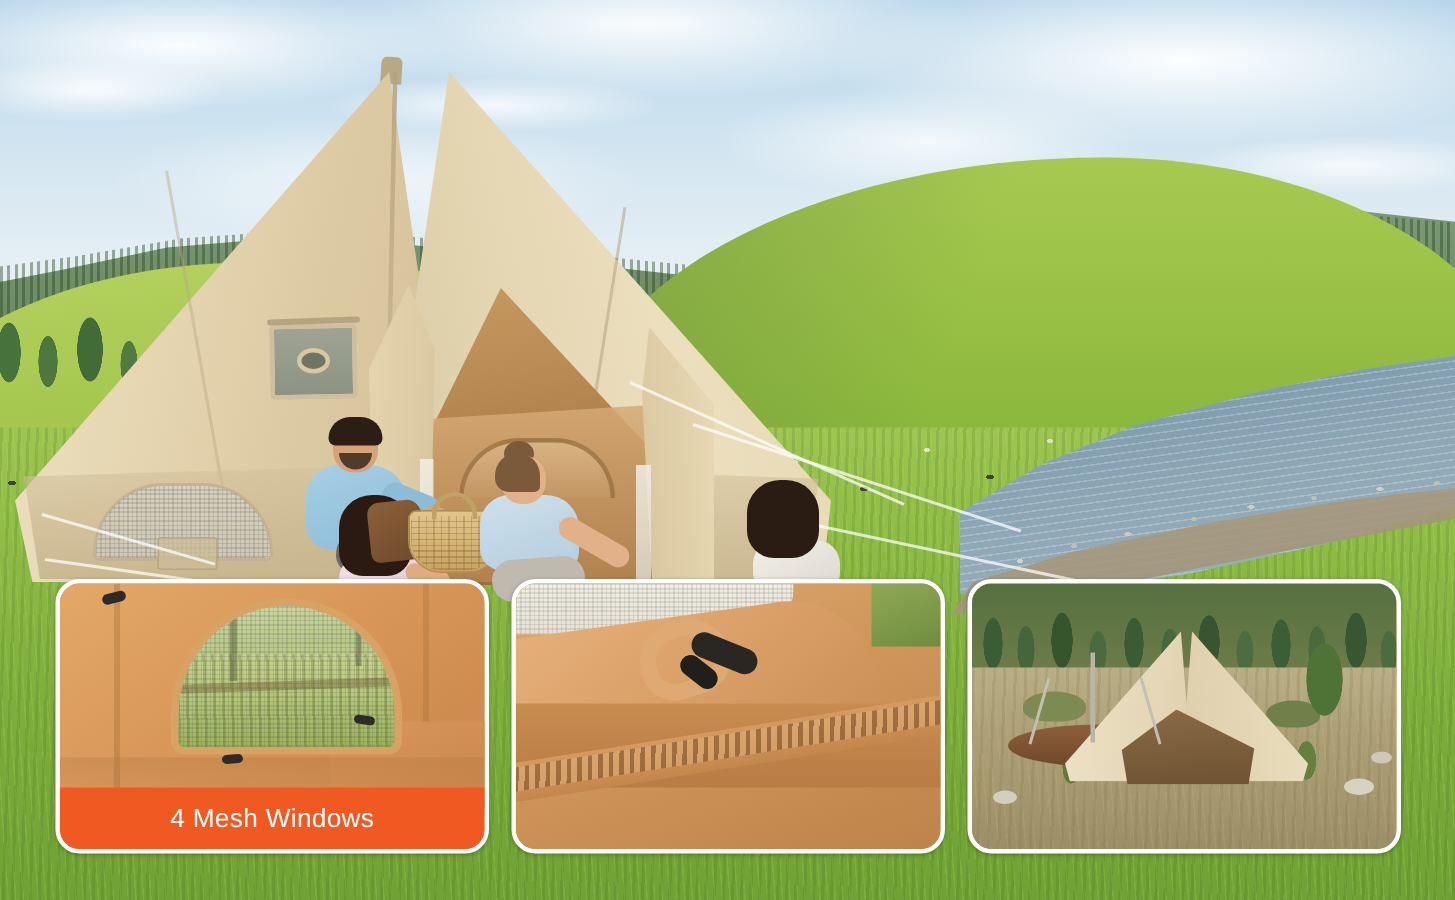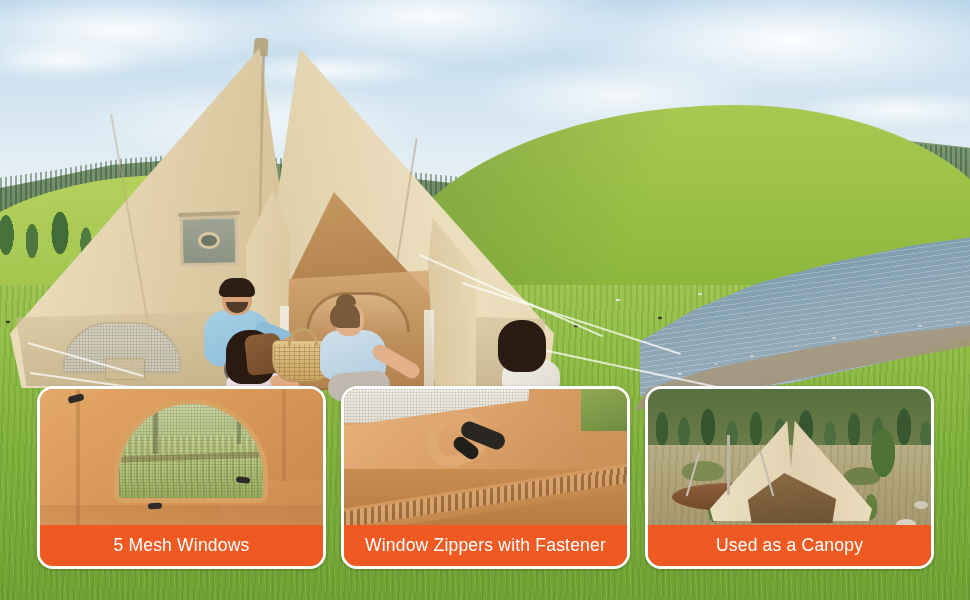--- a/index.html
+++ b/index.html
@@ -600,37 +600,36 @@
           <div class="c1-window-trunk"></div>
           <div class="c1-window-trunk2"></div>
           <div class="c1-window-log"></div>
           <div class="c1-window-mesh"></div>
         </div>
         <div class="c1-fold"></div>
         <div class="c1-clip-a"></div>
         <div class="c1-clip-b"></div>
         <div class="c1-clip-c"></div>
       </div>
-      <div class="card-label">5 Mesh Windows</div>
+      <div class="card-label">4 Mesh Windows</div>
     </div>
 
     <div class="card">
       <div class="card-photo">
         <div class="c2-bg"></div>
         <div class="c2-grass"></div>
         <div class="c2-mesh-top"></div>
         <div class="c2-fold-big"></div>
         <div class="c2-loop"></div>
         <div class="c2-pull"></div>
         <div class="c2-pull2"></div>
         <div class="c2-lower"></div>
         <div class="c2-zip-band"></div>
         <div class="c2-zip-teeth"></div>
       </div>
-      <div class="card-label">Window Zippers with Fastener</div>
     </div>
 
     <div class="card">
       <div class="card-photo">
         <div class="c3-sky"></div>
         <div class="c3-forest"></div>
         <div class="c3-ground"></div>
         <div class="c3-ground-tex"></div>
         <div class="c3-shrub-a"></div>
         <div class="c3-shrub-b"></div>
@@ -643,17 +642,16 @@
           <div class="r"></div>
           <div class="opening"></div>
         </div>
         <div class="c3-pole-c"></div>
         <div class="c3-pole-l"></div>
         <div class="c3-pole-r"></div>
         <div class="c3-rock-a"></div>
         <div class="c3-rock-b"></div>
         <div class="c3-rock-c"></div>
       </div>
-      <div class="card-label">Used as a Canopy</div>
     </div>
 
   </div>
 </div>
 
 </body></html>

